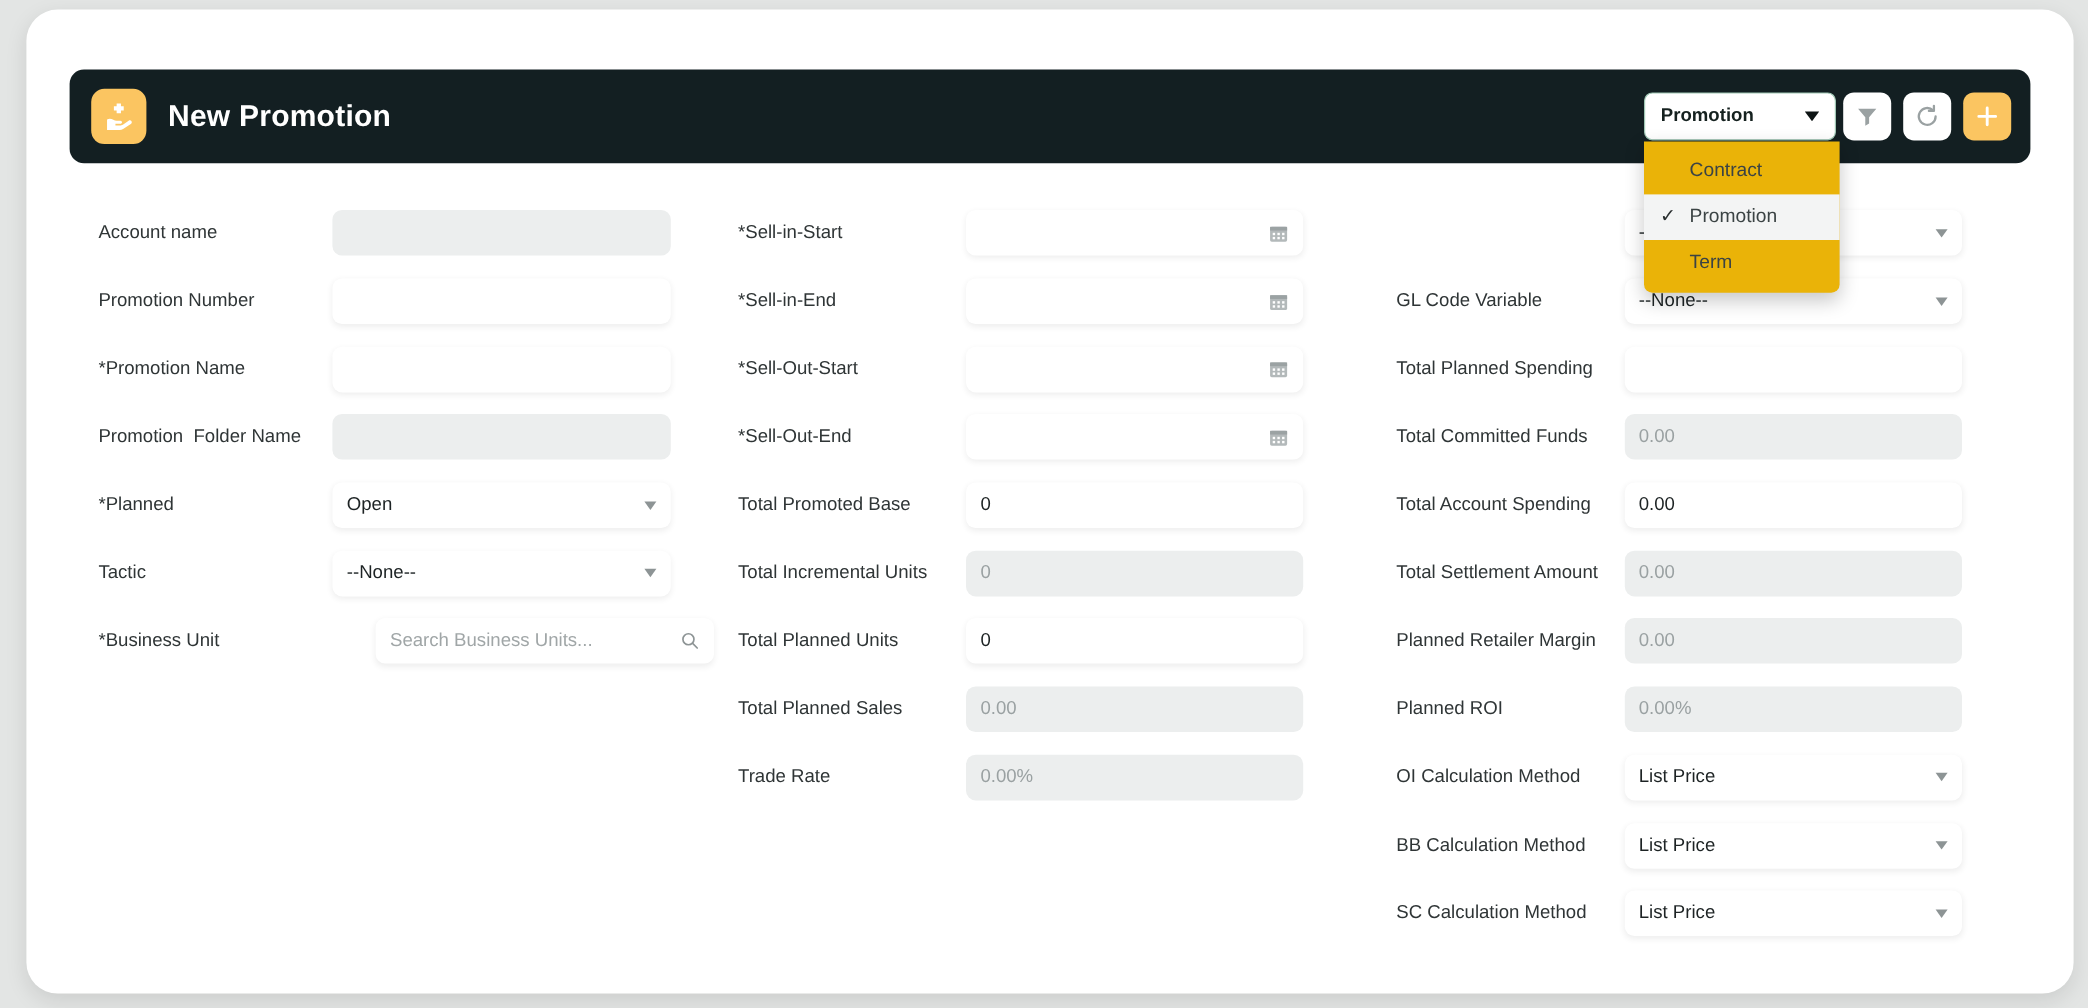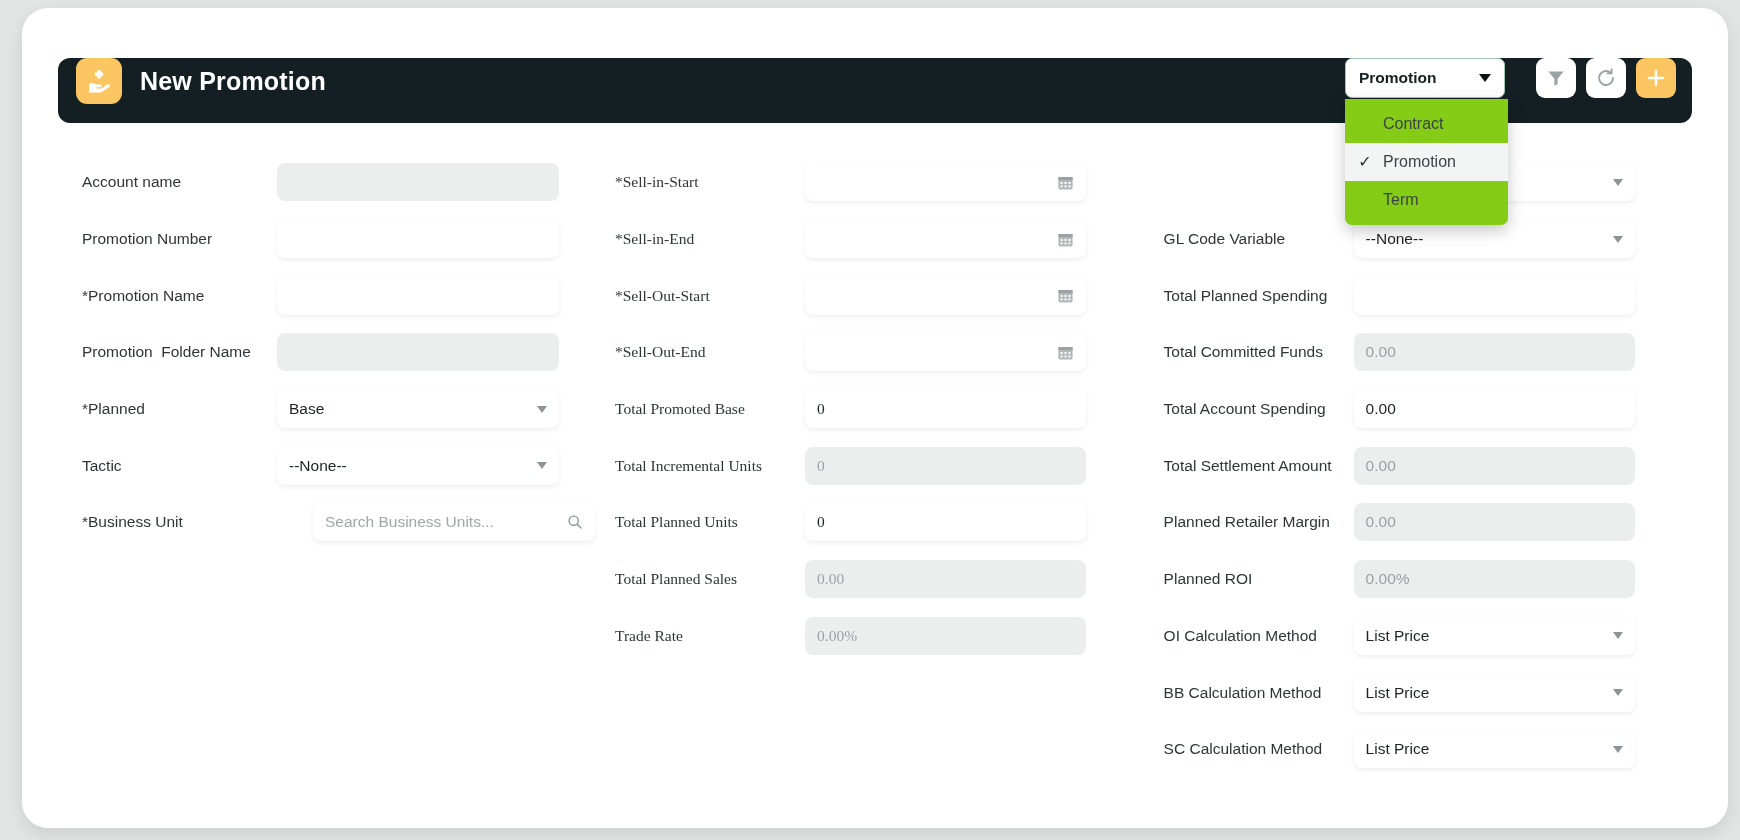--- a/index.html
+++ b/index.html
@@ -18,27 +18,26 @@
     background: #ffffff;
     border-radius: 26px;
     box-shadow: 0 6px 18px rgba(0,0,0,0.10);
     overflow: hidden;
   }
 
   
   .header {
     position: absolute;
     left: 36px; top: 50px;
-    width: 1634px; height: 65px;
+    width: 1634px; height: 78px;
     background: #131f22;
     border-radius: 12px;
     display: flex;
-    align-items: flex-start;
+    align-items: center;
     padding: 0 16px 0 18px;
-    gap: 25px;
   }
   .header-left { display: flex; align-items: center; gap: 18px; flex: 0 0 auto; }
   .app-icon {
     width: 46px; height: 46px;
     background: #fbc561;
     border-radius: 11px;
     display: flex; align-items: center; justify-content: center;
   }
   .app-title {
     color: #ffffff;
@@ -67,21 +66,21 @@
   .caret-dark {
     width: 0; height: 0;
     border-left: 6.5px solid transparent;
     border-right: 6.5px solid transparent;
     border-top: 8.5px solid #0d1414;
   }
   .type-menu {
     position: absolute;
     left: 0; top: 41px;
     width: 163px;
-    background: #84cc16;
+    background: #eab308;
     border-radius: 0 0 7px 7px;
     box-shadow: 0 6px 16px rgba(0,0,0,0.22);
     padding: 6px 0 6px 0;
     z-index: 60;
   }
   .type-menu-item {
     height: 38px;
     display: flex; align-items: center;
     font-size: 16px; color: #3b4344;
     padding-left: 6px;
@@ -102,28 +101,28 @@
     border-radius: 9px;
     background: #ffffff;
     display: flex; align-items: center; justify-content: center;
     cursor: pointer;
   }
   .hbtn.accent { background: #fbc561; }
 
   
   .form {
     position: absolute;
-    left: 0; top: 146px;
+    left: 0; top: 158px;
     width: 1706px;
     display: flex;
     padding: 0 36px 0 24px;
   }
   .col { flex: 0 0 33.33%; }
   .col.c1 { padding-left: 36px; }
-  .col.c2 { padding-left: 20px; font-family: Liberation Serif, serif; }
+  .col.c2 { padding-left: 20px; }
   .col.c3 { padding-left: 20px; }
 
   .row {
     display: flex;
     align-items: center;
     height: 56.7px;
   }
   .lbl {
     font-size: 15.5px;
     color: #2f3536;
@@ -255,21 +254,21 @@
 
       <div class="row">
         <div class="lbl">Promotion  Folder Name</div>
         <div class="ctl disabled"></div>
       </div>
 
 
       <div class="row">
         <div class="lbl">*Planned</div>
         <div class="ctl select">
-          <span class="val">Base</span>
+          <span class="val">Open</span>
           <span class="caret-sm"></span>
         </div>
       </div>
 
       <div class="row">
         <div class="lbl">Tactic</div>
         <div class="ctl select">
           <span class="val">--None--</span>
           <span class="caret-sm"></span>
         </div>

